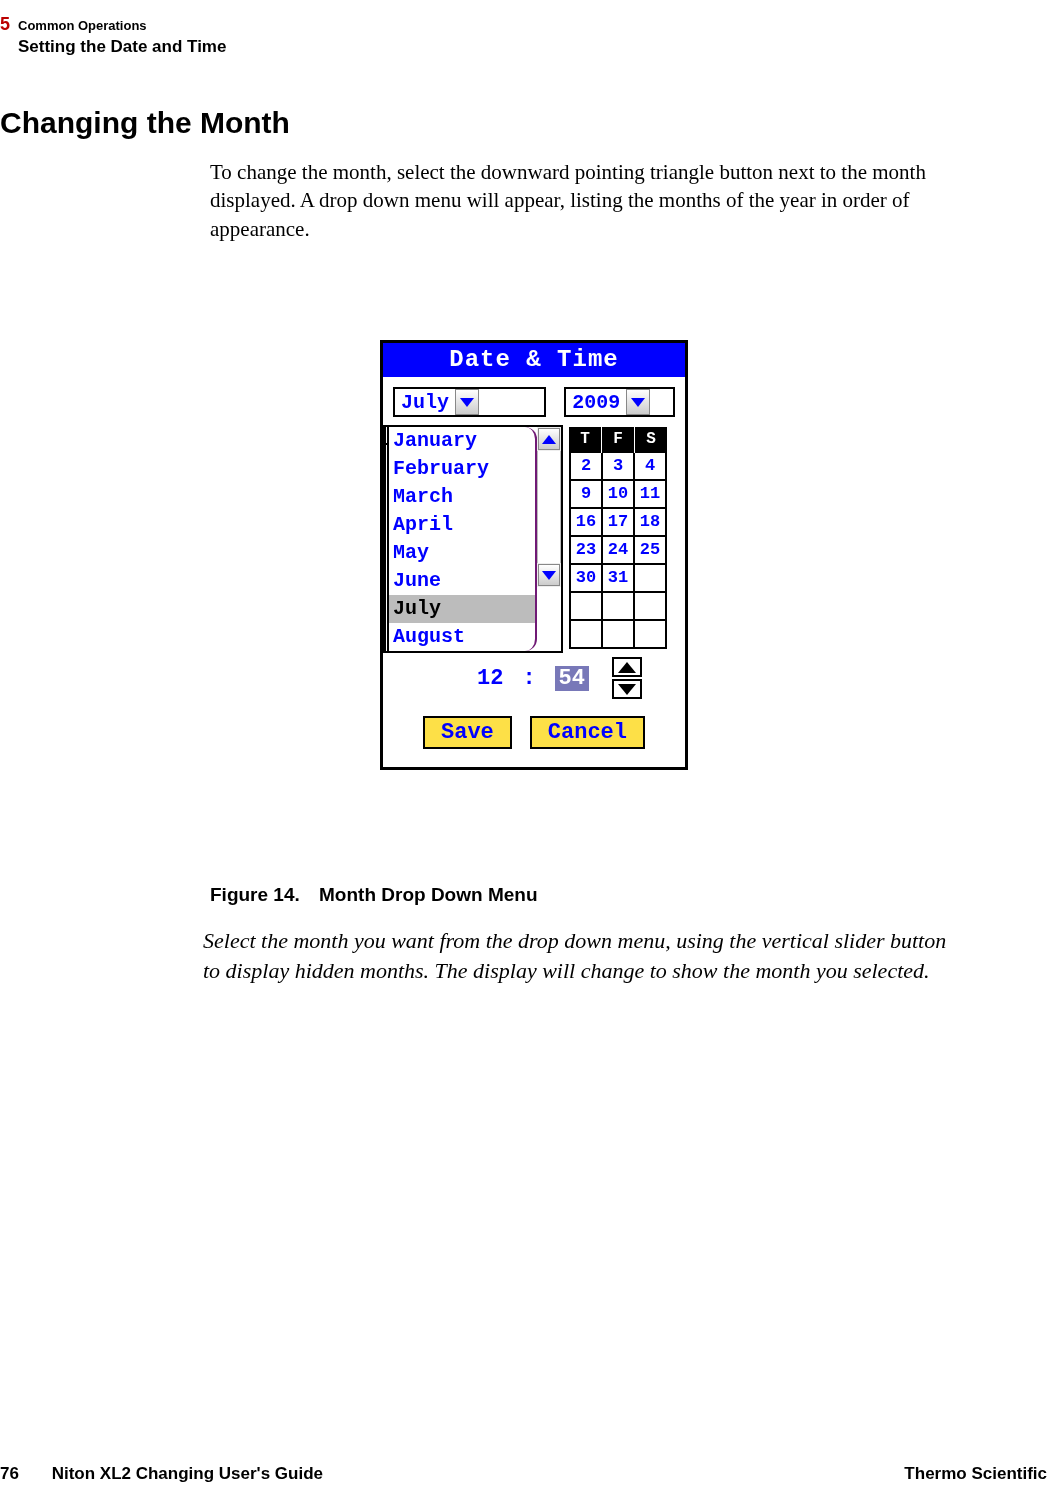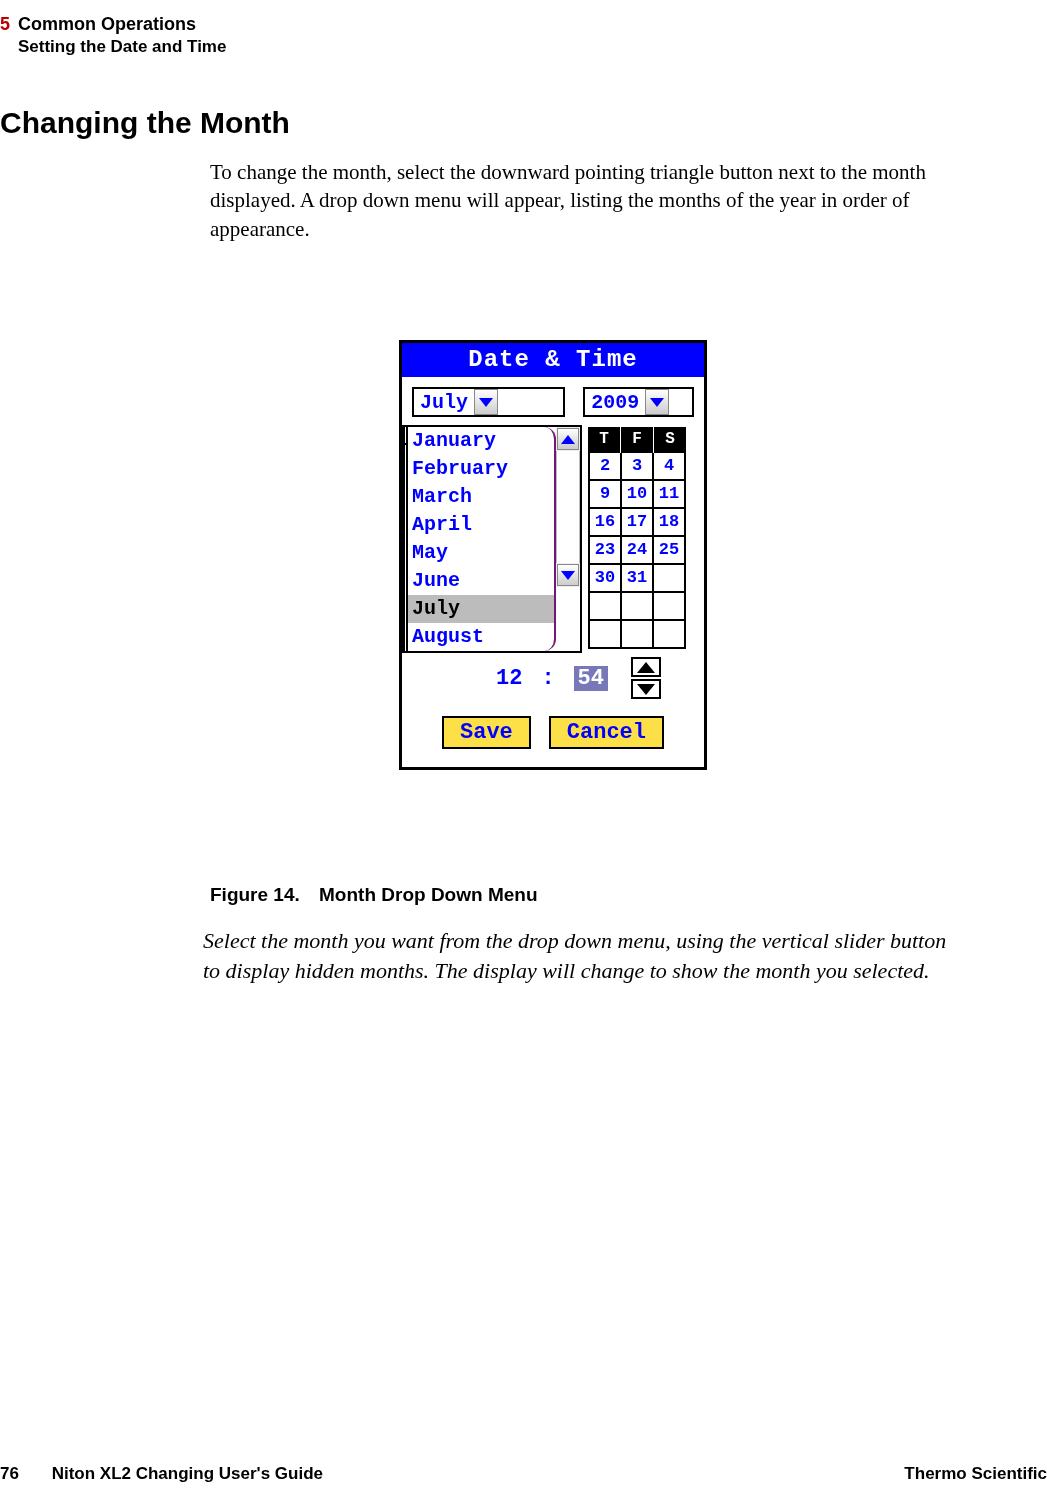--- a/index.html
+++ b/index.html
@@ -19,21 +19,21 @@
   }
   .chapter-line { display: flex; align-items: baseline; }
   .chapter-num {
     color: #b00;
     font-weight: bold;
     font-size: 18px;
     margin-right: 8px;
   }
   .chapter-title {
     font-weight: bold;
-    font-size: 18px;
+    font-size: 13px;
     color: #000;
   }
   .section-sub {
     font-weight: bold;
     font-size: 17px;
     color: #000;
     margin-top: 2px;
     padding-left: 18px;
   }
   .h2 {
@@ -48,21 +48,21 @@
     position: absolute;
     top: 158px;
     left: 210px;
     width: 760px;
     font-size: 21px;
     line-height: 1.35;
   }
   .figure-wrap {
     position: absolute;
     top: 340px;
-    left: 399px;
+    left: 380px;
     width: 308px;
   }
   .screen {
     border: 3px solid #000;
     width: 308px;
     height: 430px;
     background: #fff;
     position: relative;
     font-family: 'Courier New', monospace;
     font-weight: bold;

